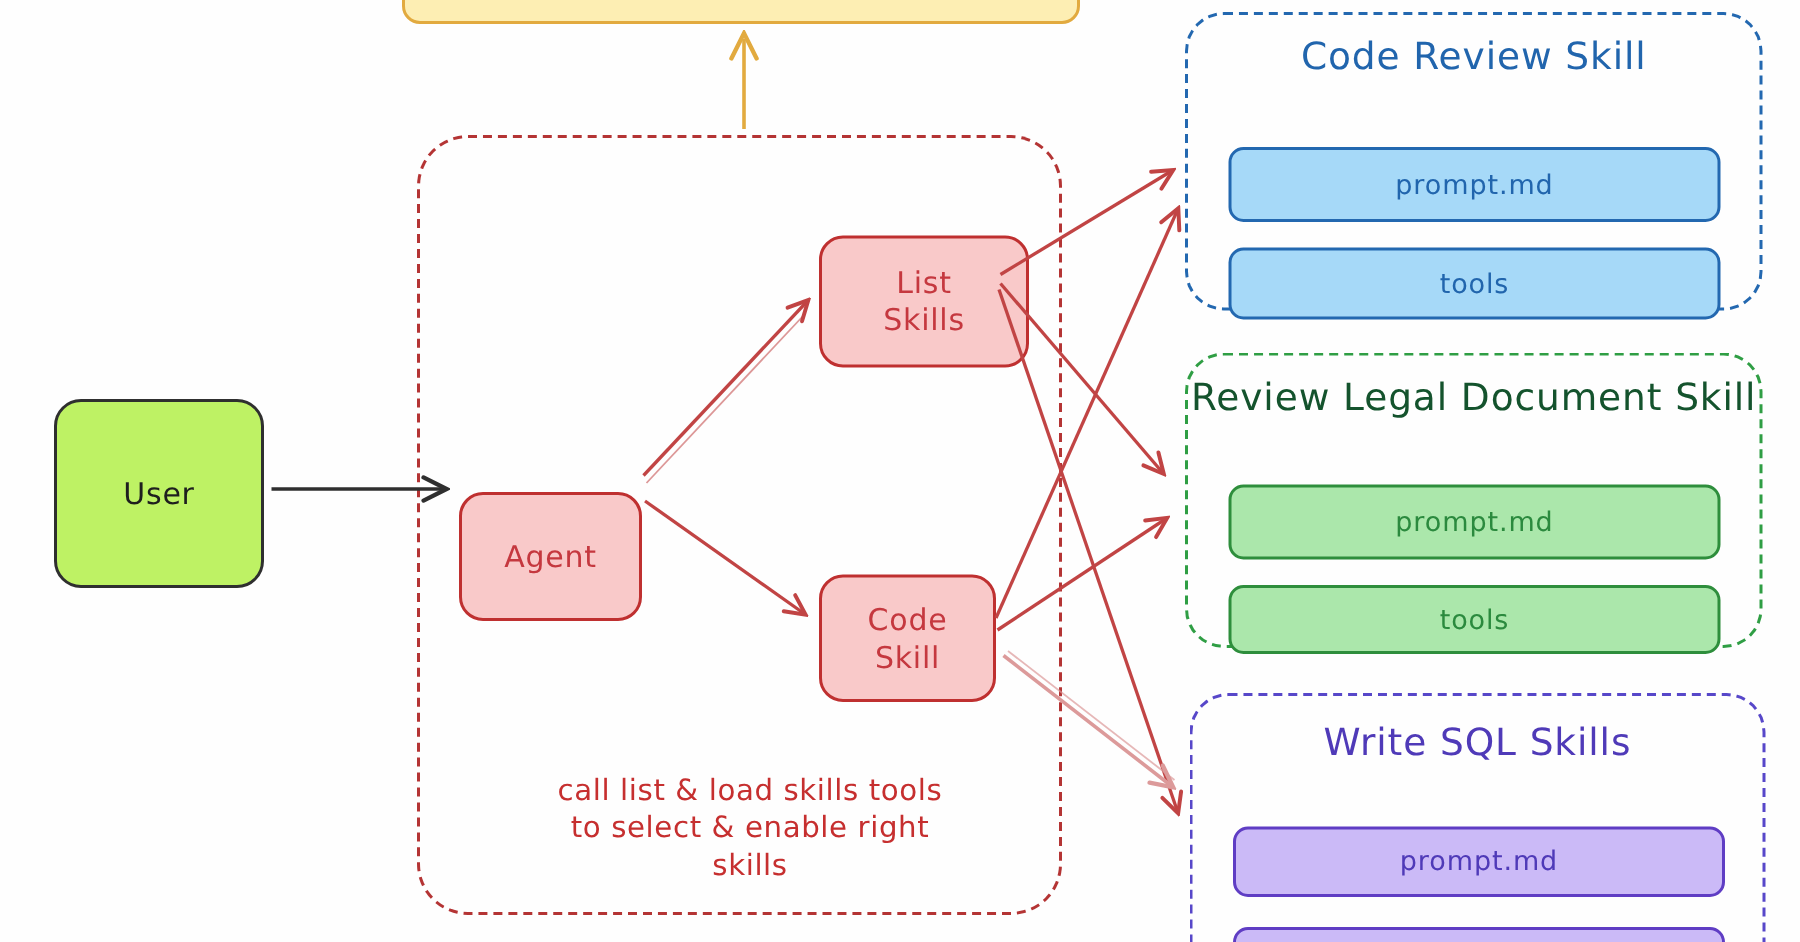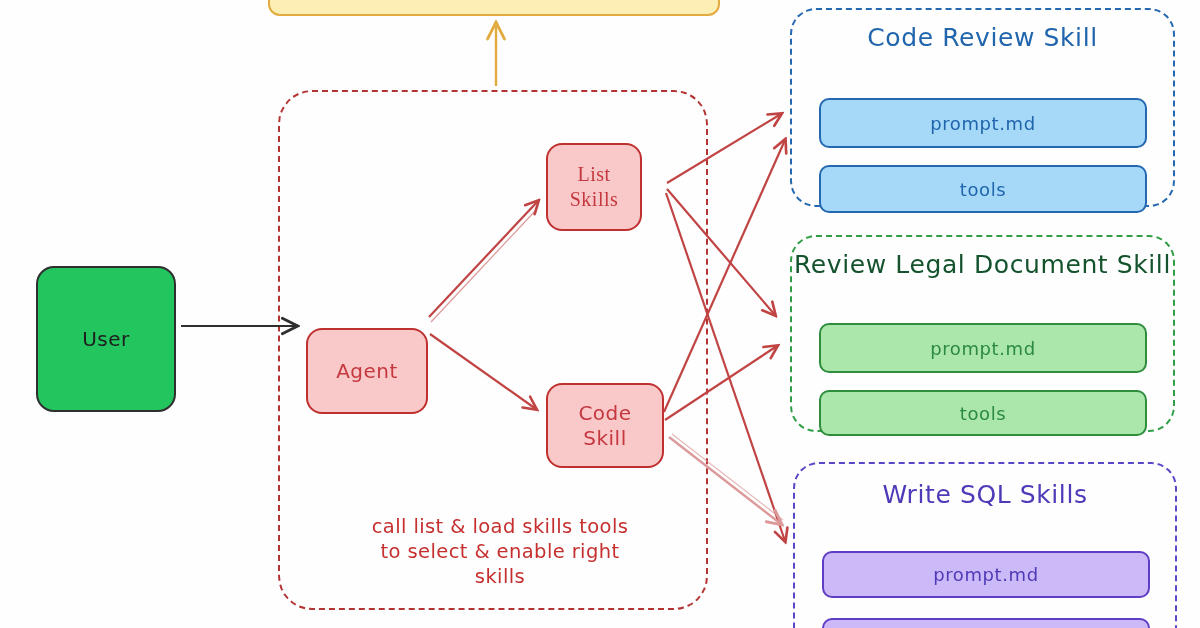--- a/index.html
+++ b/index.html
@@ -12,30 +12,30 @@
   
   .node{
     position:absolute;display:flex;align-items:center;justify-content:center;
     text-align:center;box-sizing:border-box;
   }
   .top-box{
     left:268px;top:-24px;width:452px;height:40px;
     background:#fdeeb3;border:2.5px solid #e2aa3f;border-radius:12px;
   }
   .user-box{
-    left:36px;top:266px;width:140px;height:146px;
-    background:#22c55e;border:2.2px solid #2f2f2f;border-radius:18px;
+    left:36px;top:266px;width:140px;height:126px;
+    background:#bef264;border:2.2px solid #2f2f2f;border-radius:18px;
     color:#1e1e1e;font-size:20px;letter-spacing:.5px;
   }
   .pink{
     background:#f9c9c9;border:2.5px solid #bf3030;border-radius:16px;
     color:#c5383f;font-size:20px;letter-spacing:.5px;line-height:25px;
   }
   .agent-box{left:306px;top:282px;width:122px;height:86px;margin-top:46px;}
-  .list-box{left:546px;top:143px;width:96px;height:88px;font-family:Liberation Serif, serif;}
+  .list-box{left:546px;top:157px;width:140px;height:88px;}
   .load-box{left:546px;top:383px;width:118px;height:85px;}
   
   .agent-container{
     left:278px;top:90px;width:430px;height:520px;
     border:2.8px dashed #b43434;border-radius:34px;box-sizing:border-box;
   }
   .caption{
     left:328px;top:514px;width:344px;text-align:center;
     color:#c62f2f;font-size:19.5px;line-height:25px;letter-spacing:.4px;
   }

